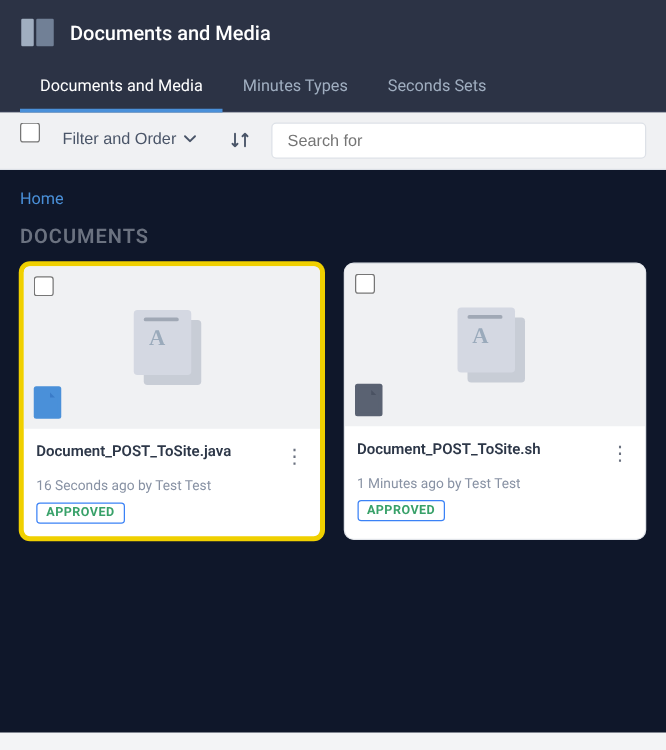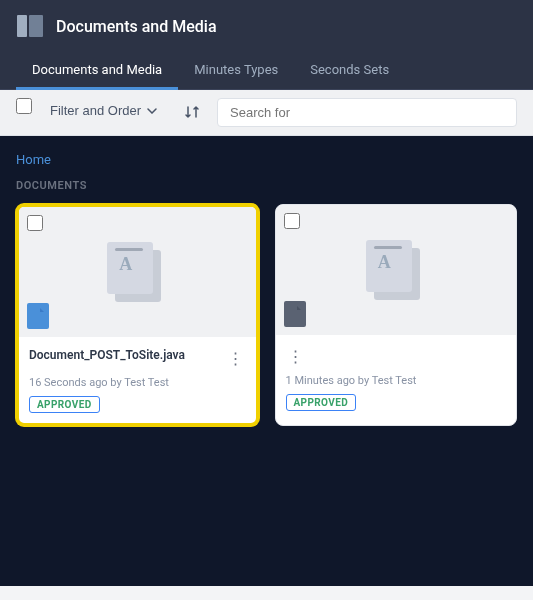--- a/index.html
+++ b/index.html
@@ -110,21 +110,21 @@
       background: #0f172a;
       min-height: 450px;
     }
     .breadcrumb {
       font-size: 13px;
       color: #4a90d9;
       margin-bottom: 12px;
       cursor: pointer;
     }
     .section-label {
-      font-size: 11px;
+      font-size: 16px;
       font-weight: 600;
       color: #6b7280;
       letter-spacing: 0.05em;
       margin-bottom: 12px;
       text-transform: uppercase;
     }
 
     
     .documents-grid {
       display: grid;
@@ -374,20 +374,21 @@
         </div>
         <div class="file-type-icon sh">
           <svg width="16" height="20" viewBox="0 0 16 20">
             <rect width="16" height="20" rx="1" fill="#5a6272"></rect>
             <path d="M10 2 L10 6 L14 6" fill="#4a5262" stroke="none"></path>
           </svg>
         </div>
       </div>
       <div class="doc-card-body">
         <div class="doc-card-name-row">
+          <span class="doc-card-name">Document_POST_ToSite.sh</span>
           <span class="doc-card-menu">⋮</span>
         </div>
         <div class="doc-card-meta">1 Minutes ago by Test Test</div>
         <span class="approved-badge">APPROVED</span>
       </div>
     </div>
 
   </div>
 </div>
 

